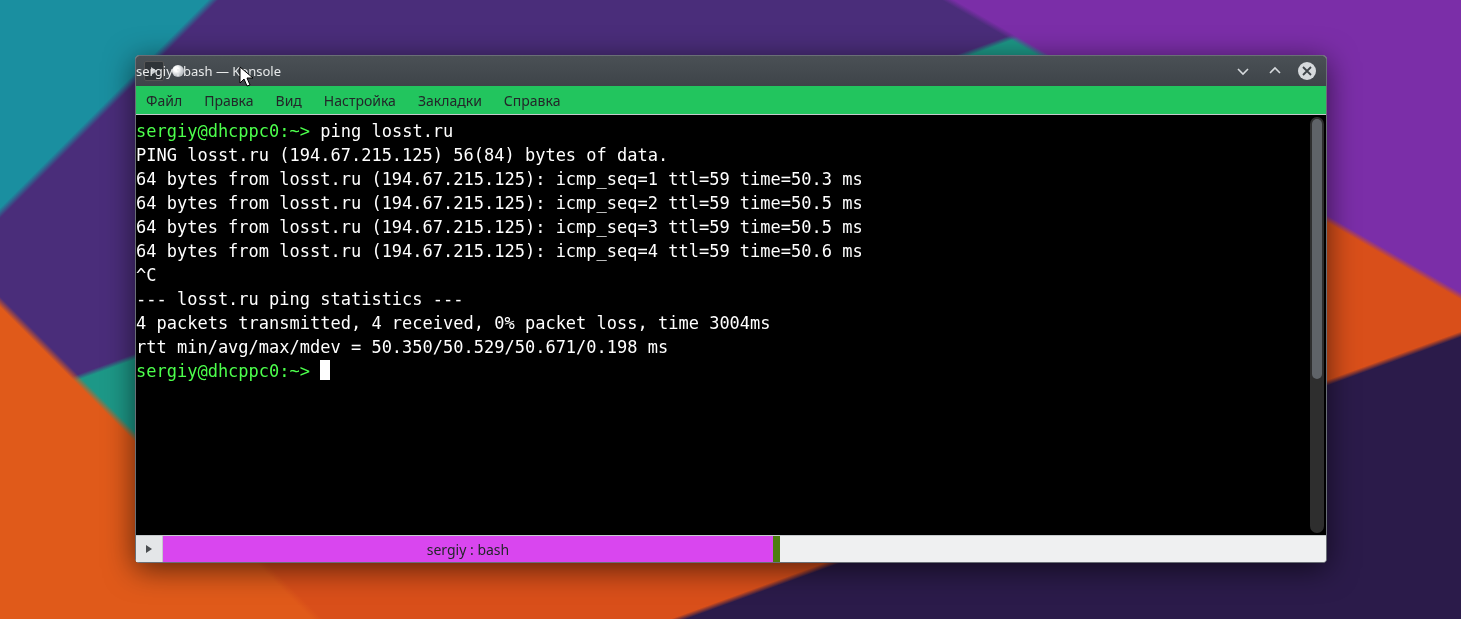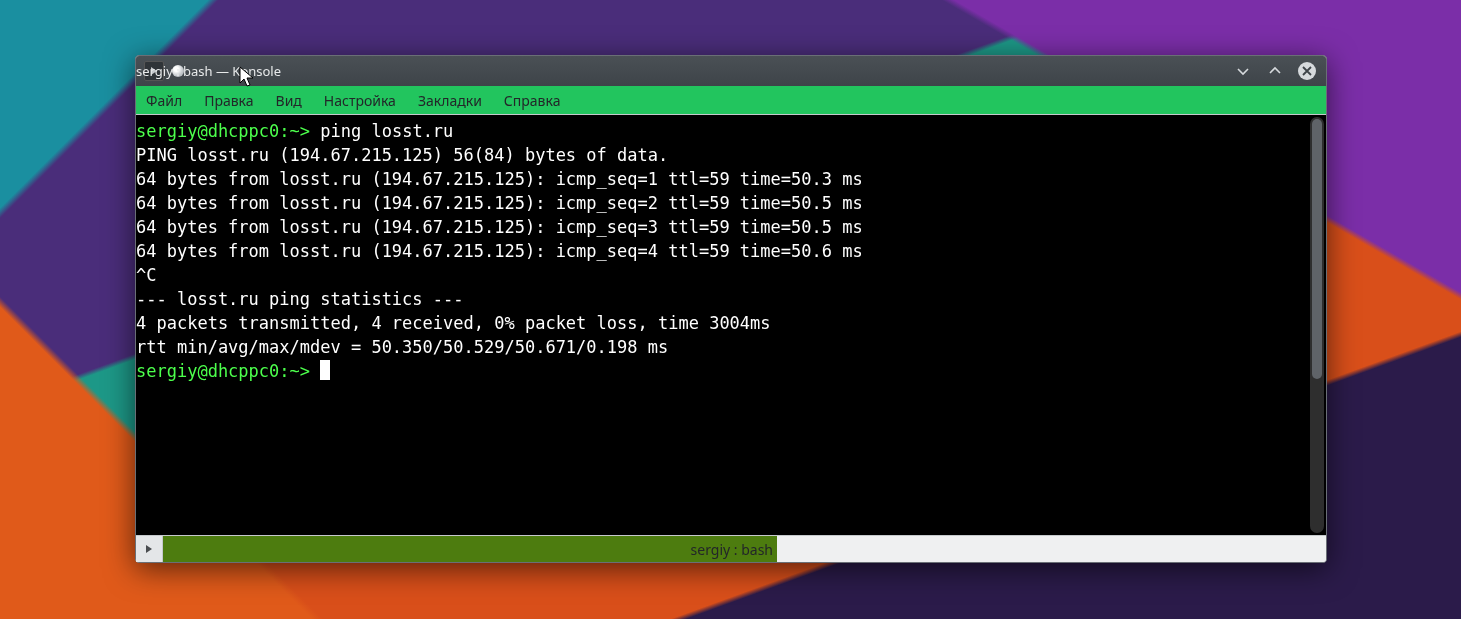--- a/index.html
+++ b/index.html
@@ -156,23 +156,23 @@
   .tab-handle {
     width: 26px;
     display:flex; align-items:center; justify-content:center;
     border-right:1px solid #c5c9cc;
     background:#e4e6e8;
     color:#4a4d50;
     font-size:12px;
   }
   .tab {
     flex: 0 0 610px;
-    display:flex; align-items:center; justify-content:flex-end;
-    border-right:4px solid #4d7c0f;
-    background:#4d7c0f;
+    display:flex; align-items:center; justify-content:center;
+    border-right:7px solid #4d7c0f;
+    background:#d946ef;
     font-size:14px;
     color:#232629;
   }
 
   .cursor-pointer {
     position:absolute;
     left: 239px;
     top: 66px;
     pointer-events:none;
   }

